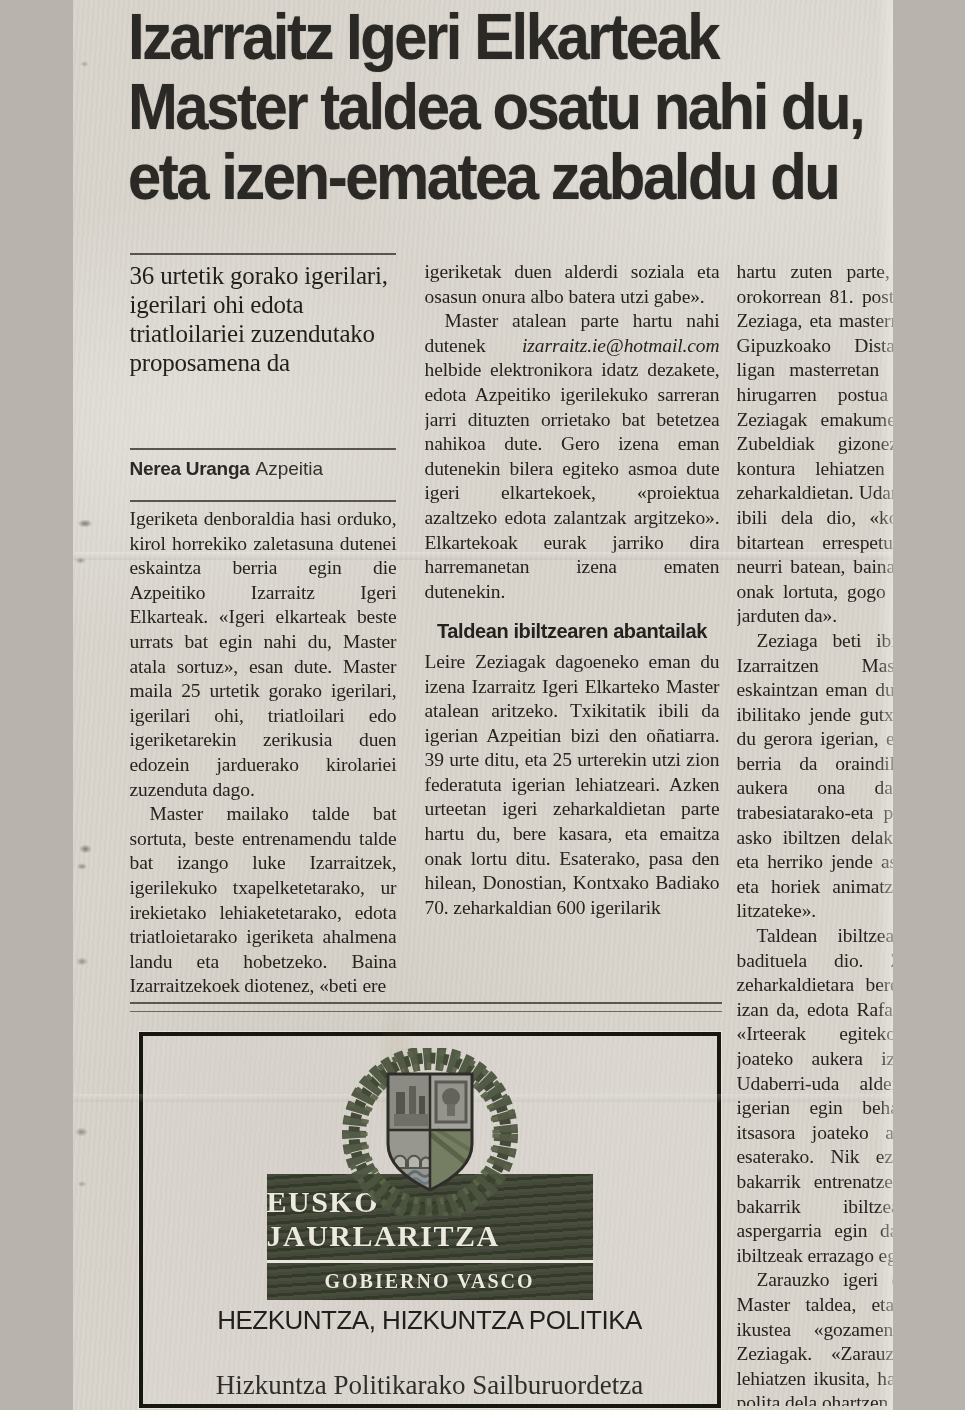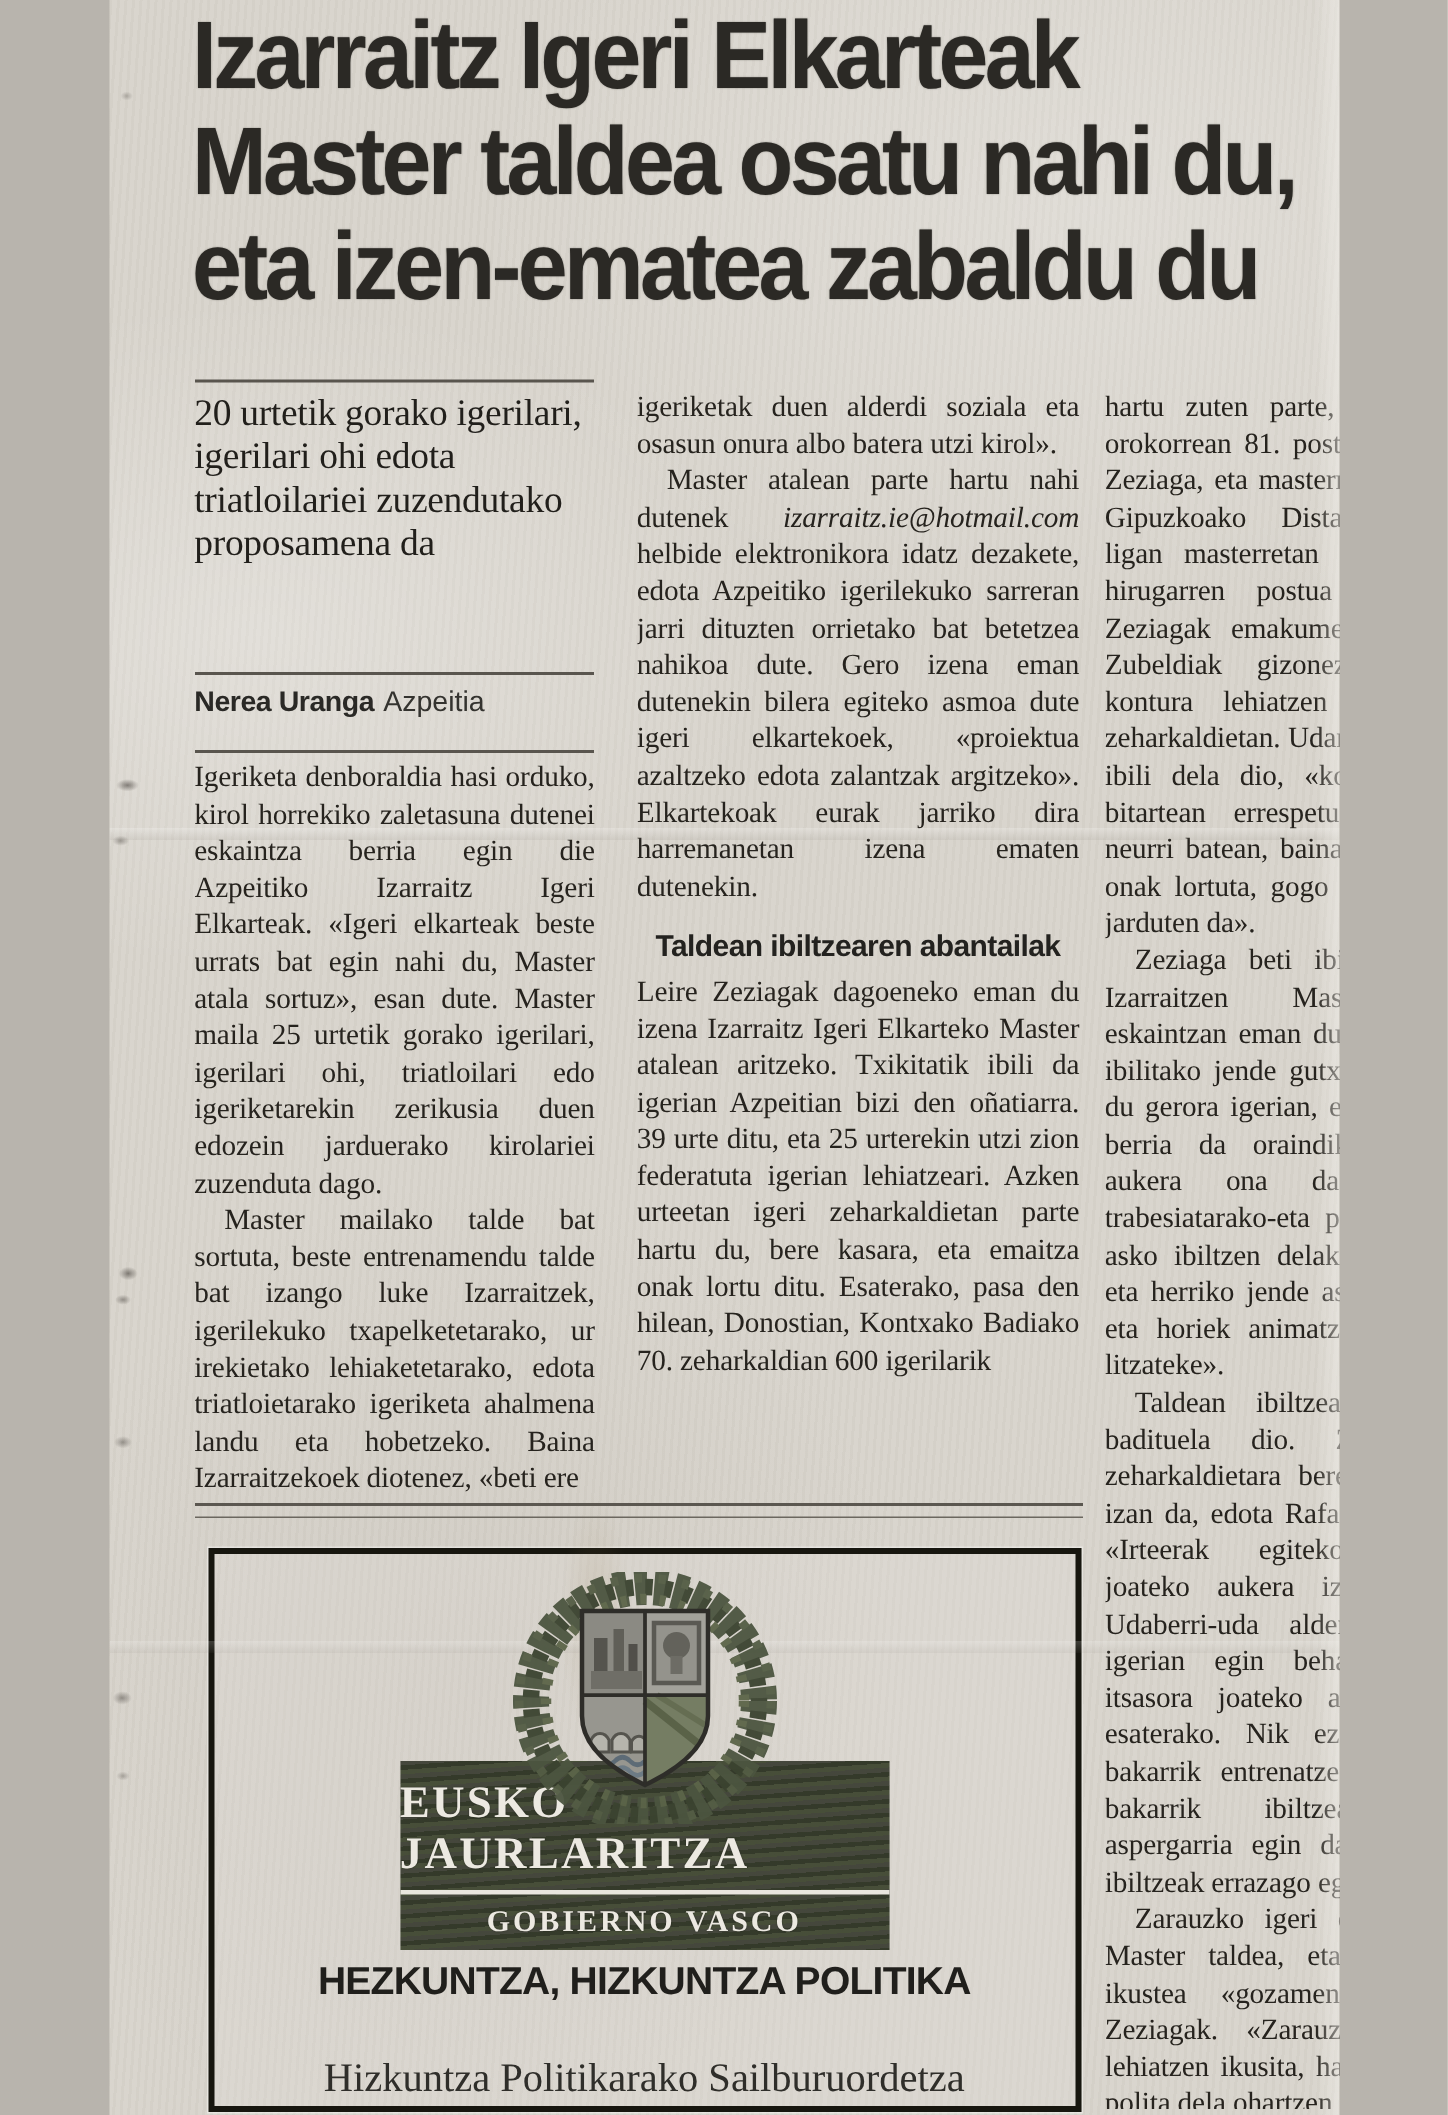--- a/index.html
+++ b/index.html
@@ -97,21 +97,21 @@
   .banner-bottom{
     position:absolute;left:0;right:0;top:89px;bottom:0;
     display:flex;align-items:center;justify-content:center;
     font-family:"Liberation Serif", serif;font-weight:700;
     font-size:20px;letter-spacing:2px;color:#ece9e1;
     text-shadow:0 0 1px rgba(0,0,0,0.5);
   }
   .ad-dept{
     position:absolute;left:0;right:0;top:269px;
     text-align:center;
-    font-family:"Liberation Sans", sans-serif;font-weight:700;
+    font-family:"Liberation Sans", sans-serif;font-weight:400;
     font-size:26px;line-height:30px;letter-spacing:-0.5px;color:#201f1c;
   }
   .ad-subdept{
     position:absolute;left:0;right:0;top:334px;
     text-align:center;
     font-family:Liberation Serif, serif;font-weight:400;
     font-size:27px;color:#2f2e2a;
   }
   
   .mark{position:absolute;border-radius:50%;
@@ -147,35 +147,35 @@
 
 <div class="page">
 
   <h1 class="headline">
     <span>Izarraitz Igeri Elkarteak</span>
     <span>Master taldea osatu nahi du,</span>
     <span>eta izen-ematea zabaldu du</span>
   </h1>
 
   <div class="rule rule-standfirst"></div>
-  <div class="standfirst">20 urtetik gorako igerilari, igerilari ohi edota triatloilariei zuzendutako proposamena da</div>
+  <div class="standfirst">36 urtetik gorako igerilari, igerilari ohi edota triatloilariei zuzendutako proposamena da</div>
 
   <div class="rule rule-byline-top"></div>
   <div class="byline">
     <span class="author">Nerea Uranga</span><span class="place">Azpeitia</span>
   </div>
   <div class="rule rule-byline-bottom"></div>
 
   <div class="col col-left">
     <p>Igeriketa denboraldia hasi orduko, kirol horrekiko zaletasuna dutenei eskaintza berria egin die Azpeitiko Izarraitz Igeri Elkarteak. «Igeri elkarteak beste urrats bat egin nahi du, Master atala sortuz», esan dute. Master maila 25 urtetik gorako igerilari, igerilari ohi, triatloilari edo igeriketarekin zerikusia duen edozein jarduerako kirolariei zuzenduta dago.</p>
     <p class="indent">Master mailako talde bat sortuta, beste entrenamendu talde bat izango luke Izarraitzek, igerilekuko txapelketetarako, ur irekietako lehiaketetarako, edota triatloietarako igeriketa ahalmena landu eta hobetzeko. Baina Izarraitzekoek diotenez, «beti ere</p>
   </div>
 
   <div class="col col-mid">
-    <p>igeriketak duen alderdi soziala eta osasun onura albo batera utzi kirol».</p>
+    <p>igeriketak duen alderdi soziala eta osasun onura albo batera utzi gabe».</p>
     <p class="indent"><span>Master atalean parte hartu nahi dutenek </span><span class="email">izarraitz.ie@hotmail.com</span><span> helbide elektronikora idatz dezakete, edota Azpeitiko igerilekuko sarreran jarri dituzten orrietako bat betetzea nahikoa dute. Gero izena eman dutenekin bilera egiteko asmoa dute igeri elkartekoek, «proiektua azaltzeko edota zalantzak argitzeko». Elkartekoak eurak jarriko dira harremanetan izena ematen dutenekin.</span></p>
     <h3 class="subhead">Taldean ibiltzearen abantailak</h3>
     <p>Leire Zeziagak dagoeneko eman du izena Izarraitz Igeri Elkarteko Master atalean aritzeko. Txikitatik ibili da igerian Azpeitian bizi den oñatiarra. 39 urte ditu, eta 25 urterekin utzi zion federatuta igerian lehiatzeari. Azken urteetan igeri zeharkaldietan parte hartu du, bere kasara, eta emaitza onak lortu ditu. Esaterako, pasa den hilean, Donostian, Kontxako Badiako 70. zeharkaldian 600 igerilarik</p>
   </div>
 
   <div class="col col-right">
     <p>hartu zuten parte, eta sailkapen orokorrean 81. postuan geratu zen Zeziaga, eta masterretan laugarren. Gipuzkoako Distantzia Luzeko ligan masterretan bi azpeitiarrek hirugarren postua lortu zuten: Zeziagak emakumeetan eta Rafa Zubeldiak gizonezkoetan. Bere kontura lehiatzen da Zeziagak zeharkaldietan. Udan «oso gustura» ibili dela dio, «konfiantza hartu bitartean errespetua ematen du neurri batean, baina behin emaitza onak lortuta, gogo handiagoarekin jarduten da».</p>
     <p class="indent">Zeziaga beti ibili da igerian. Izarraitzen Master ataleko eskaintzan eman du izena. «Lehen ibilitako jende gutxik jarraitu izan du gerora igerian, eta Master atala berria da oraindik. Nire ustez aukera ona da, igerilekuan trabesiatarako-eta prestatzen jende asko ibiltzen delako. Trabesiatan-eta herriko jende asko ibiltzen da, eta horiek animatzea ona izango litzateke».</p>
     <p class="indent">Taldean ibiltzeak alde onak badituela dio. Zeziaga igeri zeharkaldietara bere kontura joan izan da, edota Rafa Zubeldiarekin. «Irteerak egiteko-eta taldean joateko aukera izatea ona da. Udaberri-uda aldera igerilekuan igerian egin beharrean taldean itsasora joateko aukera izateko, esaterako. Nik ez dut arazorik bakarrik entrenatzeko, baina beti bakarrik ibiltzea azkenean aspergarria egin daiteke. Taldean ibiltzeak errazago egiten du».</p>
     <p class="indent">Zarauzko igeri elkarteak badu Master taldea, eta haiek lehian ikustea «gozamena» dela dio Zeziagak. «Zarauztarrak taldean lehiatzen ikusita, hala jardutea oso polita dela ohartzen zara».</p>

